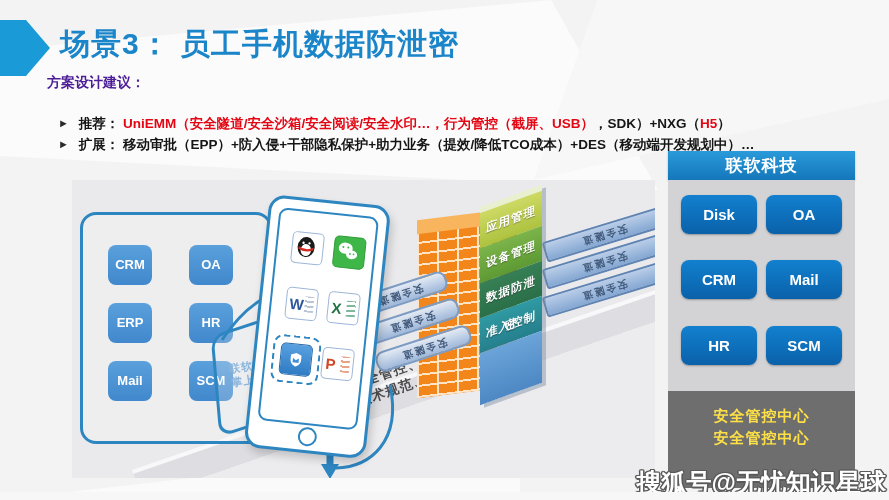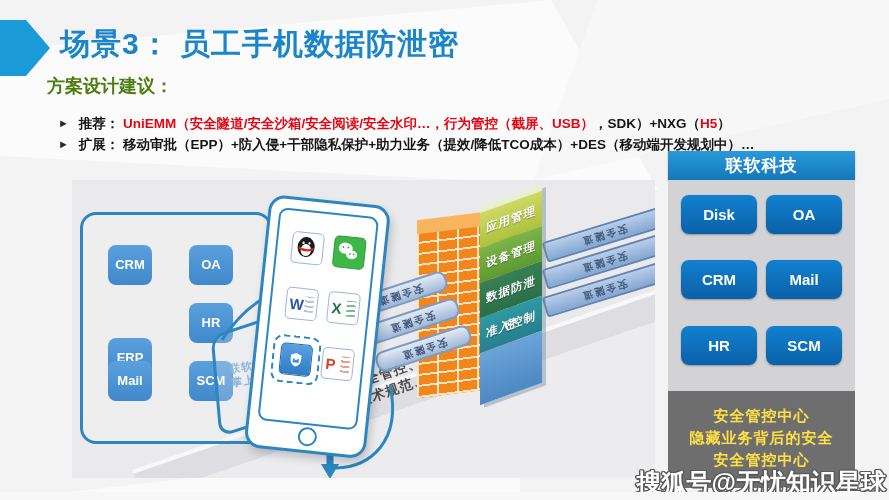--- a/index.html
+++ b/index.html
@@ -12,21 +12,21 @@
   .facet2{position:absolute;left:60%;top:0;width:40%;height:180px;background:#f7f7f8;
           clip-path:polygon(0 100%,18% 0,100% 0,100% 55%);}
   .facet3{position:absolute;left:0;bottom:0;width:520px;height:60px;background:#fafafb;
           clip-path:polygon(0 100%,100% 0,100% 100%);}
   .bottom-strip{position:absolute;left:0;right:0;bottom:0;height:8px;background:#f7f7f8;}
 
   
   .chevron{position:absolute;left:0;top:20px;width:50px;height:56px;background:#1b9ad8;
            clip-path:polygon(0 0,52% 0,100% 50%,52% 100%,0 100%);}
   .title{position:absolute;left:60px;top:24px;font-size:30px;font-weight:bold;color:#1b85c9;letter-spacing:1px;white-space:nowrap;}
-  .section-heading{position:absolute;left:47px;top:74px;font-size:18px;font-weight:bold;color:#4d7c0f;}
+  .section-heading{position:absolute;left:47px;top:74px;font-size:14px;font-weight:bold;color:#4c1d95;}
   .bullets{position:absolute;left:58px;top:97px;font-size:13.5px;font-weight:bold;color:#151515;line-height:21px;white-space:nowrap;margin-top:16px;}
   .bullet-marker{color:#2a2a2a;font-size:11px;margin-right:6px;vertical-align:1px;}
   .red{color:#e30613;}
 
   
   .panel-header{position:absolute;height:29px;background:linear-gradient(180deg,#2a9ada,#1477ba);
                 color:#fff;font-size:17px;font-weight:bold;text-align:center;line-height:29px;
                 box-shadow:0 1px 2px rgba(0,0,0,.25);letter-spacing:1px;}
   .left-header{left:72px;top:151px;width:583px;}
   .right-header{left:668px;top:151px;width:187px;}
@@ -143,21 +143,21 @@
   <div class="left-body">
     <div class="platform-slab"></div>
     <div class="base-text">
       <div>统一安全管控、统一开发框架</div>
       <div>统一技术规范、统一身份认证</div>
     </div>
 
     <div class="apps-box">
       <div class="app-tile" style="left:25px;top:30px;">CRM</div>
       <div class="app-tile" style="left:106px;top:30px;">OA</div>
-      <div class="app-tile" style="left:25px;top:88px;margin-top:35px;">ERP</div>
+      <div class="app-tile" style="left:25px;top:88px;">ERP</div>
       <div class="app-tile" style="left:106px;top:88px;">HR</div>
       <div class="app-tile" style="left:25px;top:146px;">Mail</div>
       <div class="app-tile" style="left:106px;top:146px;">SCM</div>
     </div>
 
     <div class="portal-box"></div>
     <div class="portal-text" style="left:158px;top:178px;">
       <div>联软科技</div>
       <div>掌上门户</div>
     </div>
@@ -254,19 +254,18 @@
     <div class="sys-btn" style="left:13px;top:15px;">Disk</div>
     <div class="sys-btn" style="left:98px;top:15px;">OA</div>
     <div class="sys-btn" style="left:13px;top:80px;">CRM</div>
     <div class="sys-btn" style="left:98px;top:80px;">Mail</div>
     <div class="sys-btn" style="left:13px;top:146px;">HR</div>
     <div class="sys-btn" style="left:98px;top:146px;">SCM</div>
   </div>
 
   <div class="dark-box">
     <div>安全管控中心</div>
-    <div>隐藏业务背后的安全</div>
     <div>安全管控中心</div>
   </div>
 
   <div class="watermark">搜狐号@无忧知识星球</div>
   <div class="bottom-strip"></div>
 </div>
 
 </body></html>

